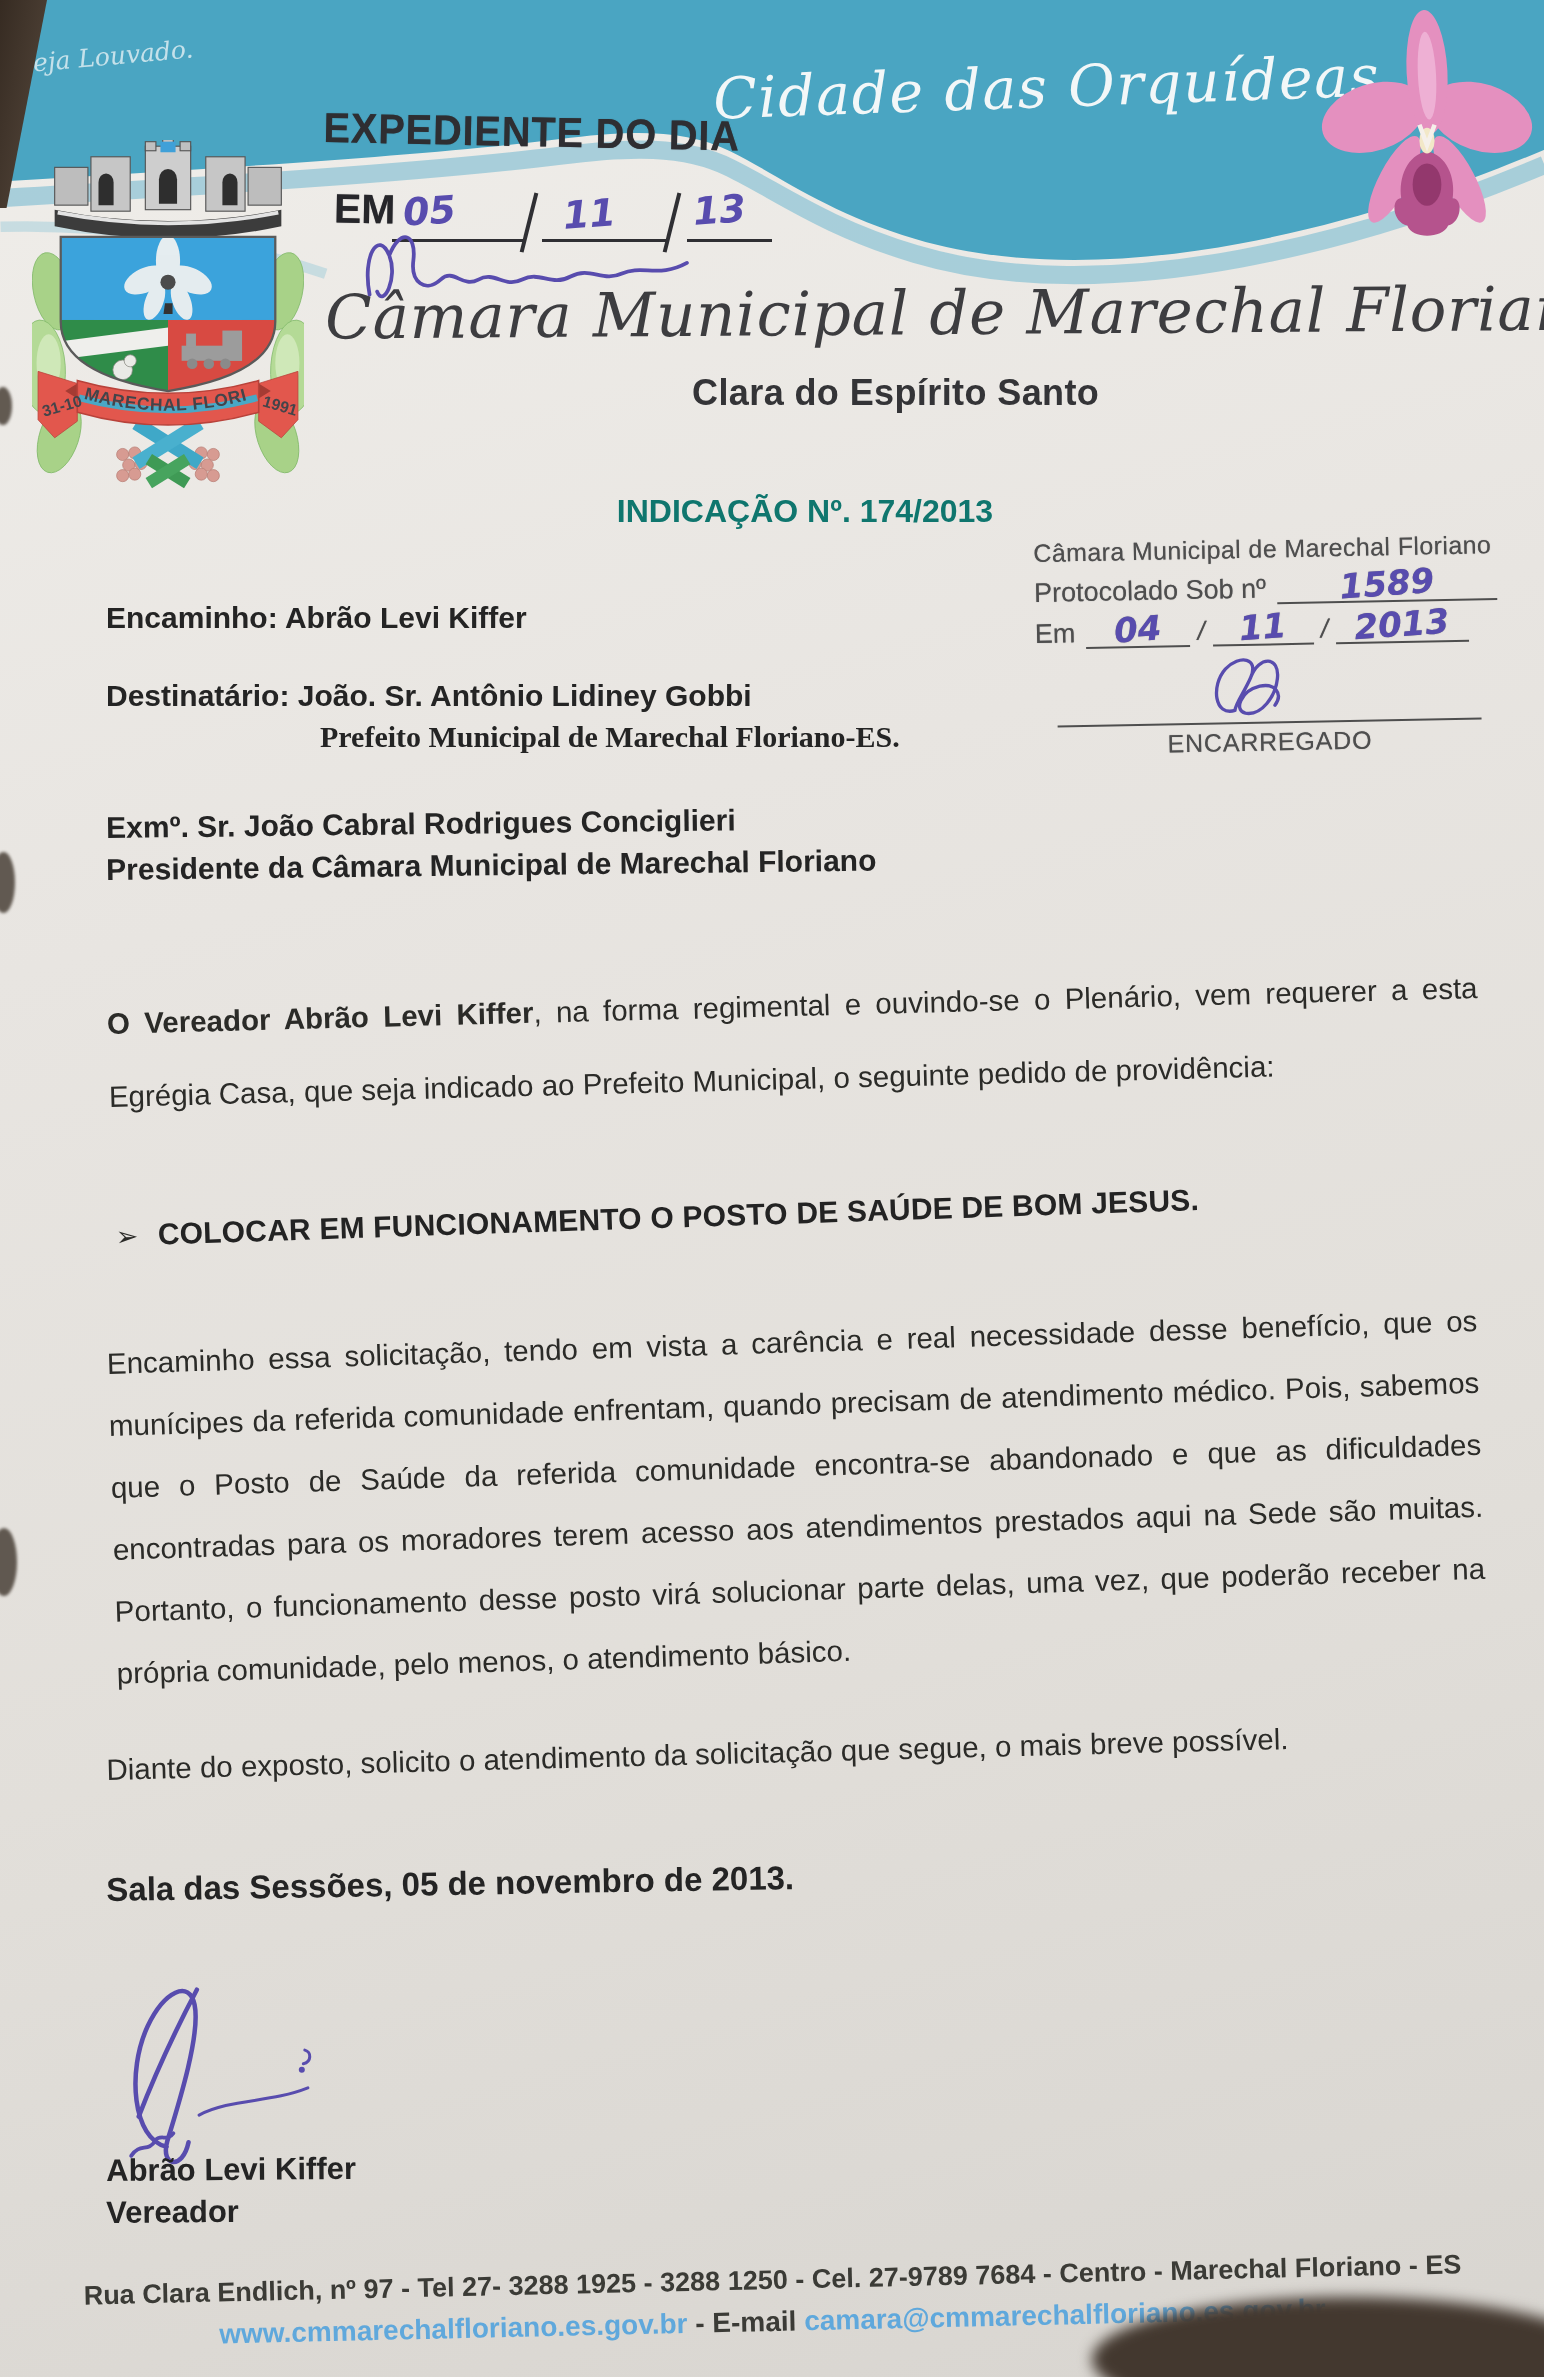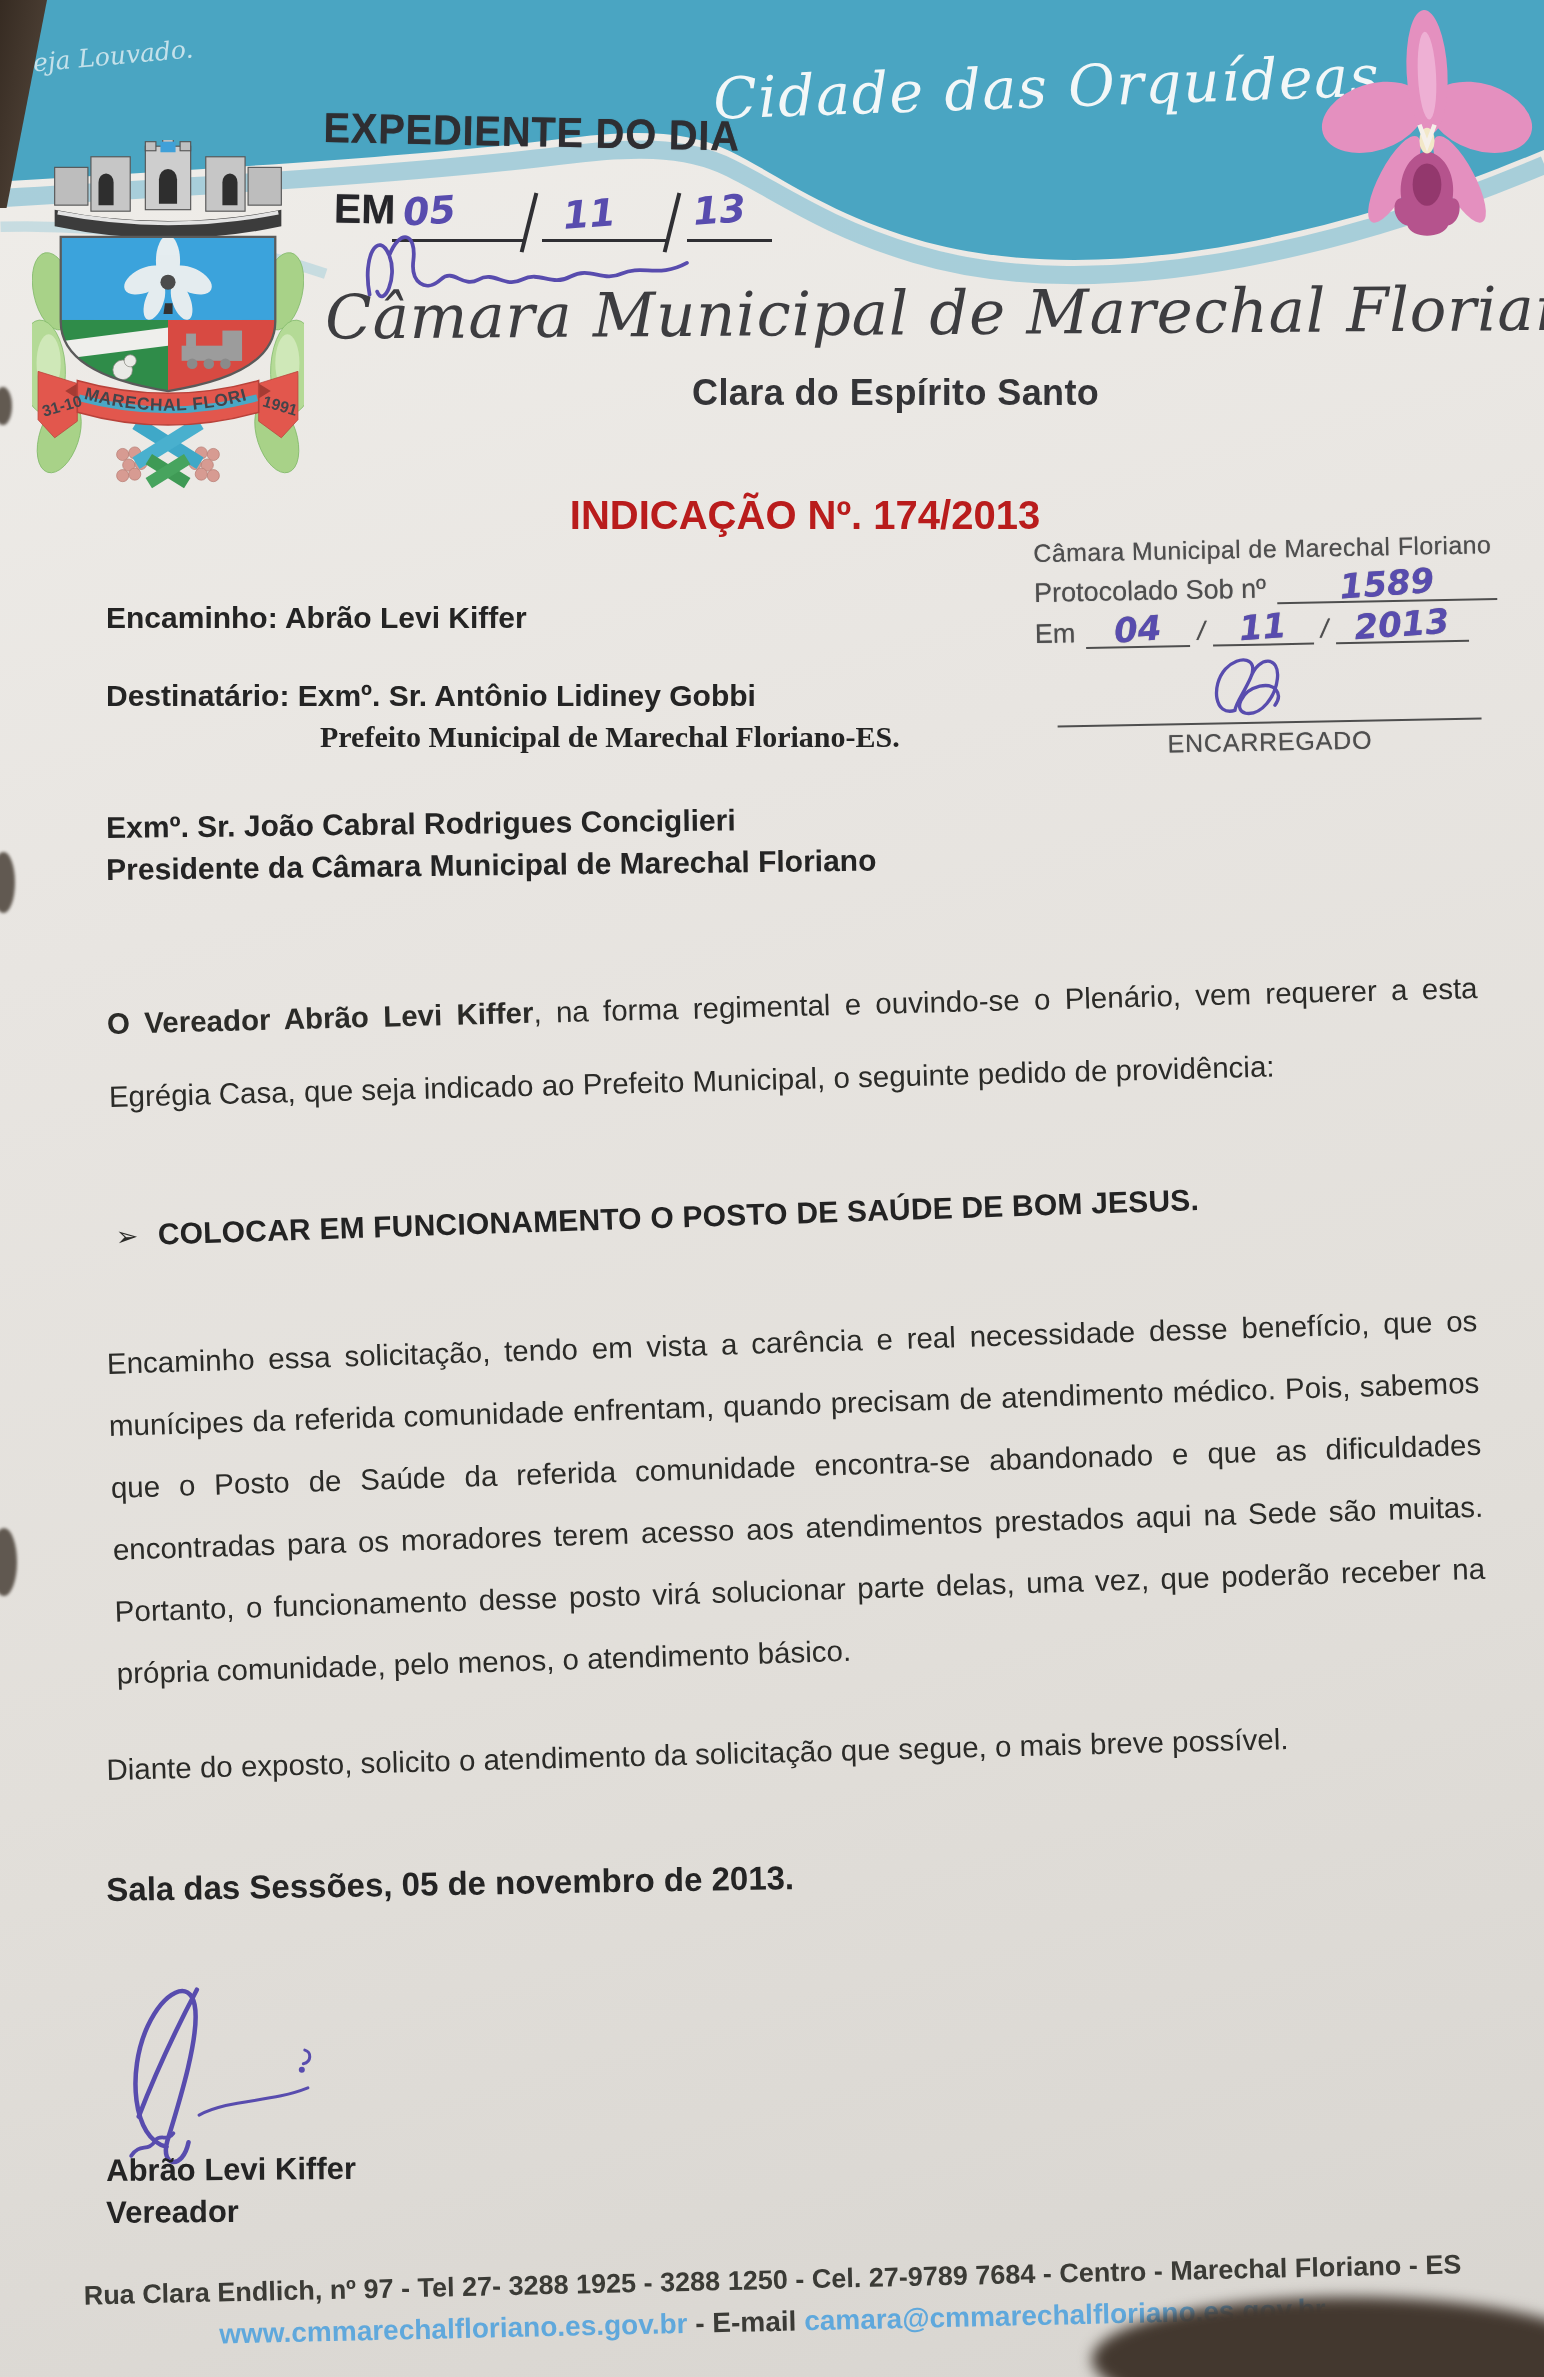--- a/index.html
+++ b/index.html
@@ -51,21 +51,21 @@
     position:absolute;left:50%;bottom:-3px;transform:translateX(-50%) rotate(-3deg);
     font-family:"DejaVu Sans",sans-serif;font-style:italic;font-weight:bold;
     font-size:34px;color:var(--ink-purple,#584cae);white-space:nowrap;
   }
   .proto .slash{font-style:italic;margin:0 7.6px;font-size:26px;}
   .sig-area{position:relative;width:424px;margin-left:21px;height:73px;margin-top:4.5px;}
   .sig-area .rule{position:absolute;left:0;right:0;bottom:0;border-bottom:2.3px solid #4e4e4e;}
   .sig-area svg{position:absolute;left:136px;top:-6px;}
   .encarregado{width:424px;margin-left:21px;text-align:center;font-size:25px;letter-spacing:0.8px;margin-top:4.5px;}
   
-  .doc-title{left:65px;right:0;top:493px;text-align:center;font-size:40px;font-weight:bold;color:#b91c1c;}
+  .doc-title{left:65px;right:0;top:493px;text-align:center;font-size:32px;font-weight:bold;color:#0f766e;}
   .line-b{font-size:30px;font-weight:bold;color:#242424;white-space:nowrap;}
   .para{
     left:106px;width:1371px;font-size:29.5px;color:#2b2b28;text-align:justify;
     transform-origin:left top;
   }
   .request{left:115px;top:1219px;transform:rotate(-1.9deg);transform-origin:left top;display:flex;align-items:baseline;}
   .request .marker{font-family:"DejaVu Sans",sans-serif;font-size:27px;color:#2b2b28;margin-right:19.7px;}
   .request .txt{font-size:30px;font-weight:bold;color:#232323;white-space:nowrap;letter-spacing:0.2px;}
   .hand-ink{stroke:var(--ink-purple,#584cae);stroke-linecap:round;stroke-linejoin:round;fill:none;}
   
@@ -298,21 +298,21 @@
 
 <div class="abs doc-title">INDICAÇÃO Nº. 174/2013</div>
 
 <div class="abs line-b" style="left:106px;top:601px;">
   <span>Encaminho:</span>
   <span>Abrão Levi Kiffer</span>
 </div>
 
 <div class="abs line-b" style="left:106px;top:679px;">
   <span>Destinatário:</span>
-  <span>Exmº. Sr. Antônio Lidiney Gobbi</span>
+  <span>João. Sr. Antônio Lidiney Gobbi</span>
 </div>
 <div class="abs line-b" style="left:320px;top:720px;font-family:Liberation Serif, serif;">Prefeito Municipal de Marechal Floriano-ES.</div>
 
 <div class="abs line-b" style="left:106px;top:811px;transform:rotate(-.7deg);transform-origin:left top;">Exmº. Sr. João Cabral Rodrigues Conciglieri</div>
 <div class="abs line-b" style="left:106px;top:853px;transform:rotate(-.7deg);transform-origin:left top;">Presidente da Câmara Municipal de Marechal Floriano</div>
 
 <p class="abs para" style="top:987px;line-height:73px;transform:rotate(-1.5deg);margin:0;">
   <span style="font-weight:bold;">O Vereador Abrão Levi Kiffer</span><span>, na forma regimental e ouvindo-se o Plenário, vem requerer a esta Egrégia Casa, que seja indicado ao Prefeito Municipal, o seguinte pedido de providência:</span>
 </p>
 

